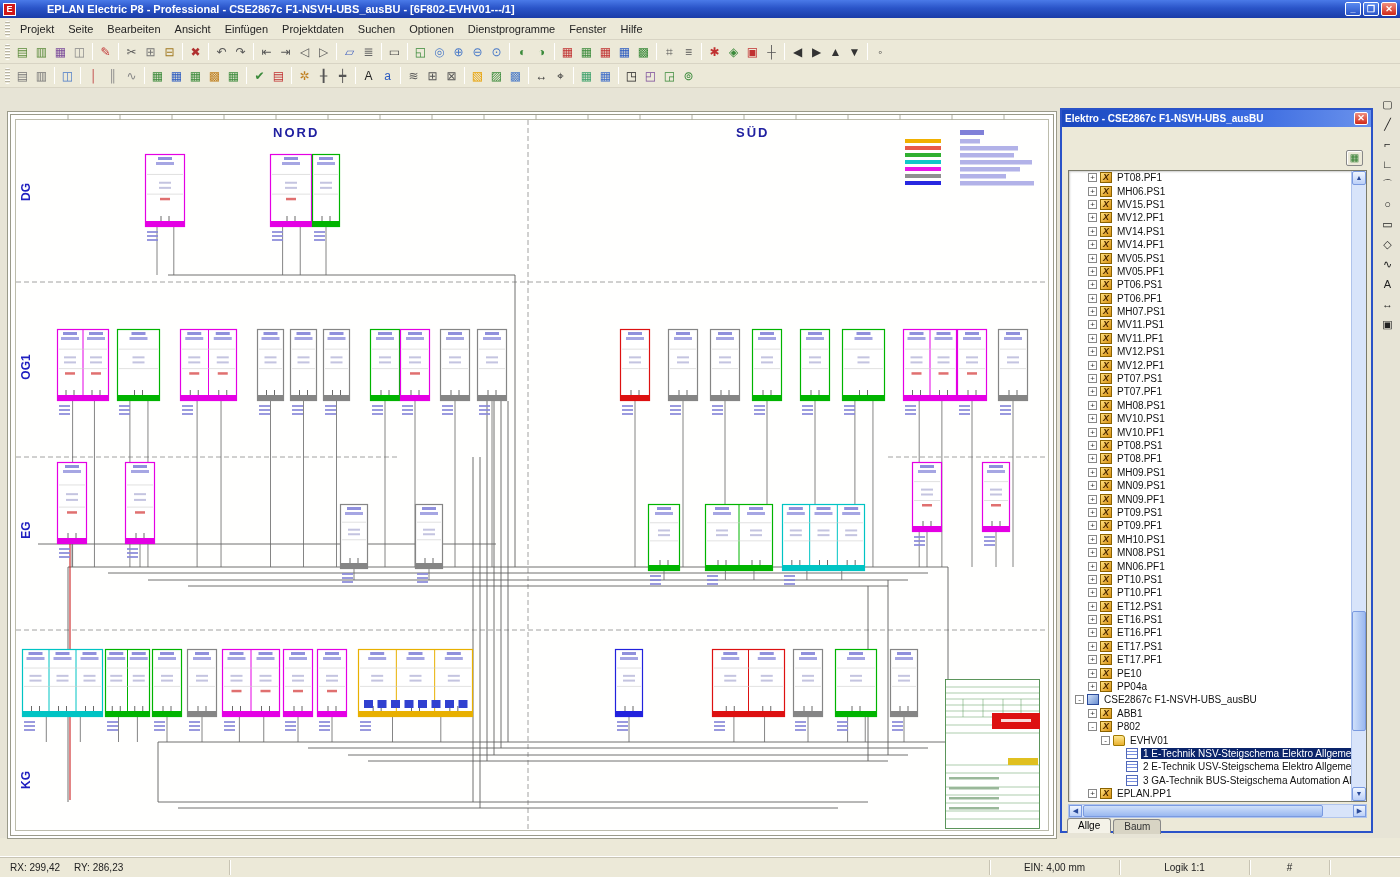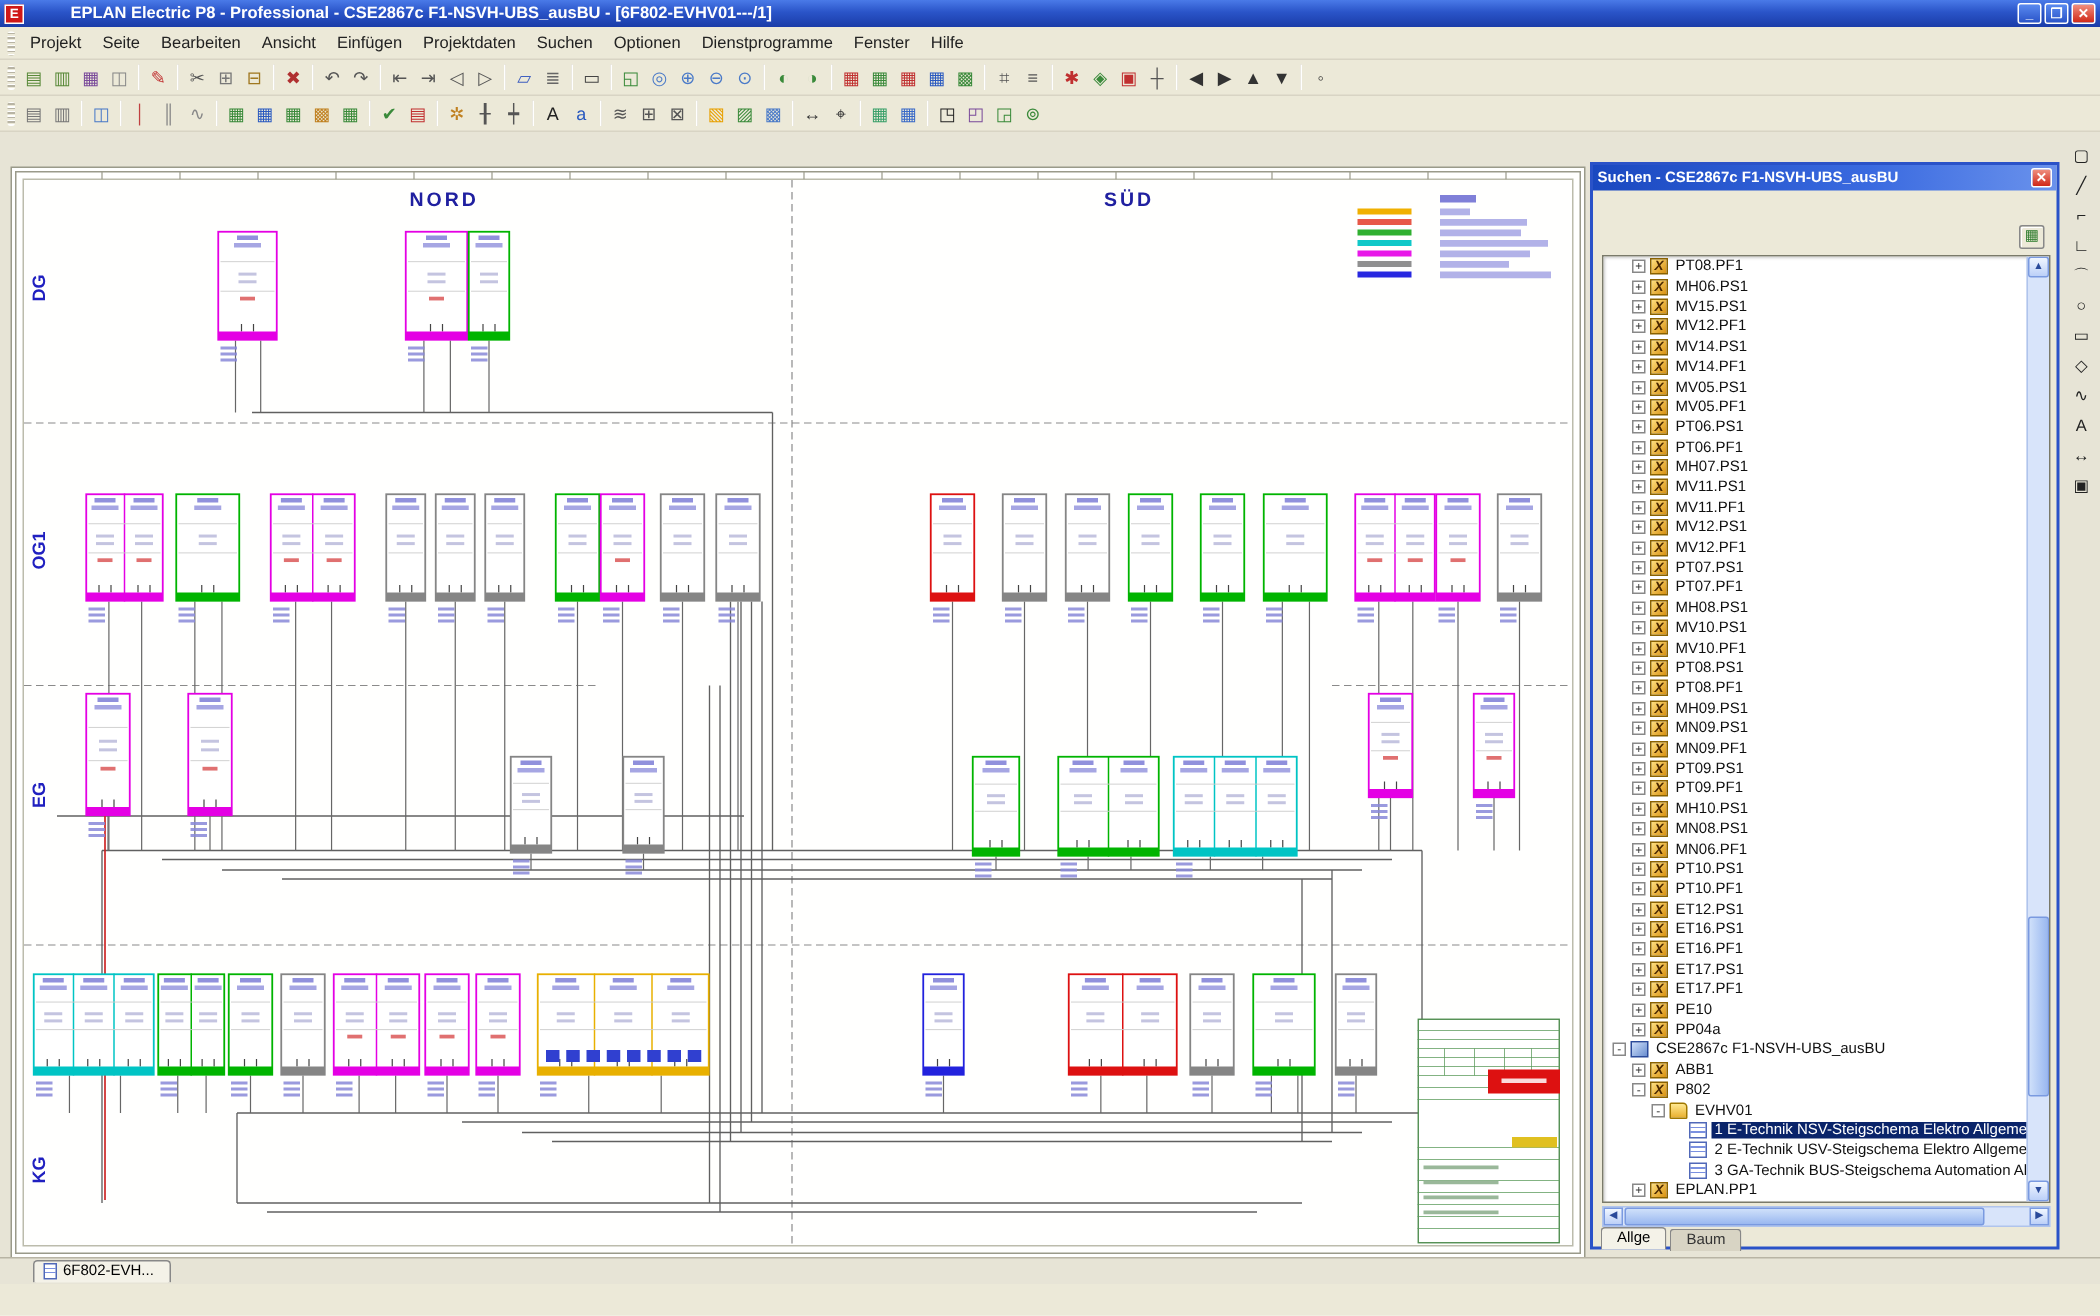--- a/index.html
+++ b/index.html
@@ -1172,21 +1172,21 @@
             <rect x="941" y="665" width="50" height="2.5" fill="#9ab89a"></rect>
             <rect x="941" y="675" width="50" height="2.5" fill="#9ab89a"></rect>
             <rect x="941" y="685" width="50" height="2.5" fill="#9ab89a"></rect>
             <rect x="941" y="695" width="50" height="2.5" fill="#9ab89a"></rect>
           </g>
         </svg>
     </div>
 
     <div class="pages-panel">
       <div class="pp-title">
-        <div class="t">Suchen - CSE2867c F1-NSVH-UBS_ausBU</div>
+        <div class="t">Elektro - CSE2867c F1-NSVH-UBS_ausBU</div>
         <div class="pp-close">✕</div>
       </div>
       <div class="pp-toolbtn">▦</div>
 
       <div class="pp-tree">
         <div class="tree-rows" id="tree-rows">
             <div class="trow" style="padding-left: 19px;">
               <span class="exp">+</span>
               <span class="ticon plant">X</span>
               <span class="lab">PT08.PF1</span>
@@ -1450,20 +1450,25 @@
         <div class="rs-icon">○</div>
         <div class="rs-icon">▭</div>
         <div class="rs-icon">◇</div>
         <div class="rs-icon">∿</div>
         <div class="rs-icon">A</div>
         <div class="rs-icon">↔</div>
         <div class="rs-icon">▣</div>
       </div>
   </div>
 
-  <div class="pagetab-strip">
-    <div class="page-tab">
-      <span class="pic"></span>
-      <span>6F802-EVH...</span>
+
+  <div class="statusbar">
+    <div class="sb-cell" style="width:230px;">
+      <span>RX: 299,42</span>&nbsp;&nbsp;&nbsp;&nbsp;
+      <span>RY: 286,23</span>
     </div>
+    <div class="sb-cell fill"></div>
+    <div class="sb-cell" style="width:130px; text-align:center;">EIN: 4,00 mm</div>
+    <div class="sb-cell" style="width:130px; text-align:center;">Logik 1:1</div>
+    <div class="sb-cell" style="width:80px; text-align:center;">#</div>
+    <div class="sb-cell" style="width:70px; border-right:none;"></div>
   </div>
-
 </div>
 
 </body></html>

